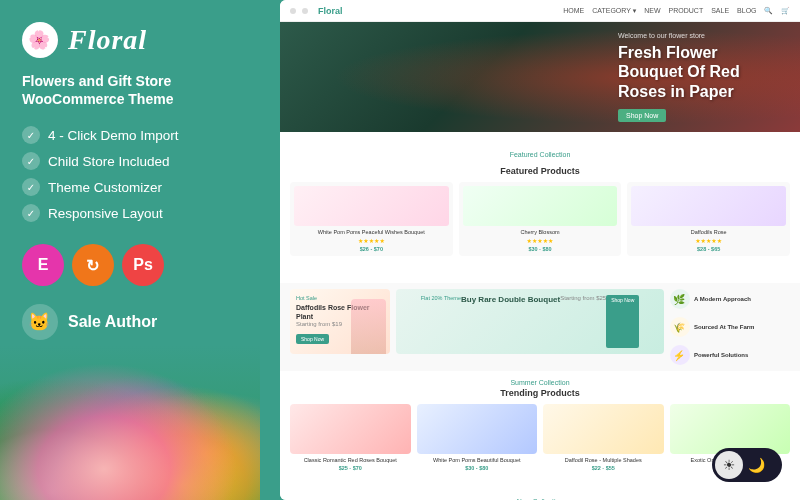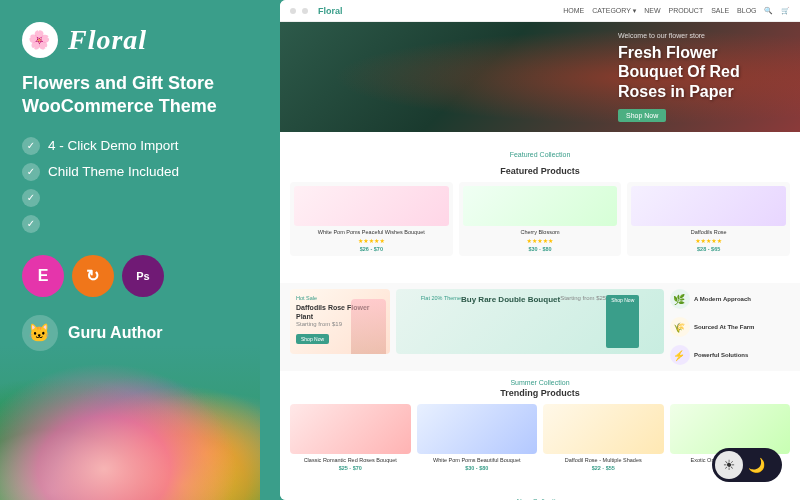--- a/index.html
+++ b/index.html
@@ -48,21 +48,21 @@
       font-family: 'Georgia', serif;
       font-size: 28px;
       color: white;
       font-style: italic;
       font-weight: 600;
       letter-spacing: 1px;
     }
 
     .tagline {
       color: white;
-      font-size: 18px;
+      font-size: 14px;
       font-weight: 700;
       line-height: 1.3;
       margin-bottom: 18px;
     }
 
     .features-list {
       list-style: none;
       margin-bottom: 22px;
     }
 
@@ -105,21 +105,21 @@
       justify-content: center;
       font-weight: 900;
       font-size: 14px;
       color: white;
     }
 
     .badge-e { background: #e535ab; font-size: 16px; }
     .badge-r { background: #f0761a; font-size: 16px; }
     .badge-wp { background: #21759b; font-size: 11px; font-weight: 900; }
     .badge-wo { background: #7f54b3; font-size: 11px; font-weight: 900; }
-    .badge-ps { background: #701a75; font-size: 11px; font-weight: 900; }
+    .badge-ps { background: #ef4444; font-size: 16px; font-weight: 900; }
 
     .author-row {
       display: flex;
       align-items: center;
       gap: 10px;
       margin-top: auto;
     }
 
     .author-icon {
       width: 36px;
@@ -460,39 +460,41 @@
 
     <div class="tagline">Flowers and Gift Store WooCommerce Theme</div>
 
     <ul class="features-list">
       <li>
         <div class="check-icon">✓</div>
         <span>4 - Click Demo Import</span>
       </li>
       <li>
         <div class="check-icon">✓</div>
-        <span>Child Theme Included</span>
+        <span>Child Store Included</span>
       </li>
       <li>
         <div class="check-icon">✓</div>
+        <span>Theme Customizer</span>
       </li>
       <li>
         <div class="check-icon">✓</div>
+        <span>Responsive Layout</span>
       </li>
     </ul>
 
     <div class="tech-badges">
       <div class="badge badge-e" title="Elementor">E</div>
       <div class="badge badge-r" title="Child Theme">↻</div>
       <div class="badge badge-ps" title="Photoshop">Ps</div>
     </div>
 
     <div class="author-row">
       <div class="author-icon">🐱</div>
-      <span class="author-text">Guru Author</span>
+      <span class="author-text">Sale Author</span>
     </div>
   </div>
 
   <div class="flower-decoration"></div>
 </div>
 
 <div class="right-panel">
   <div class="preview-container">
 
     <div class="preview-header">

